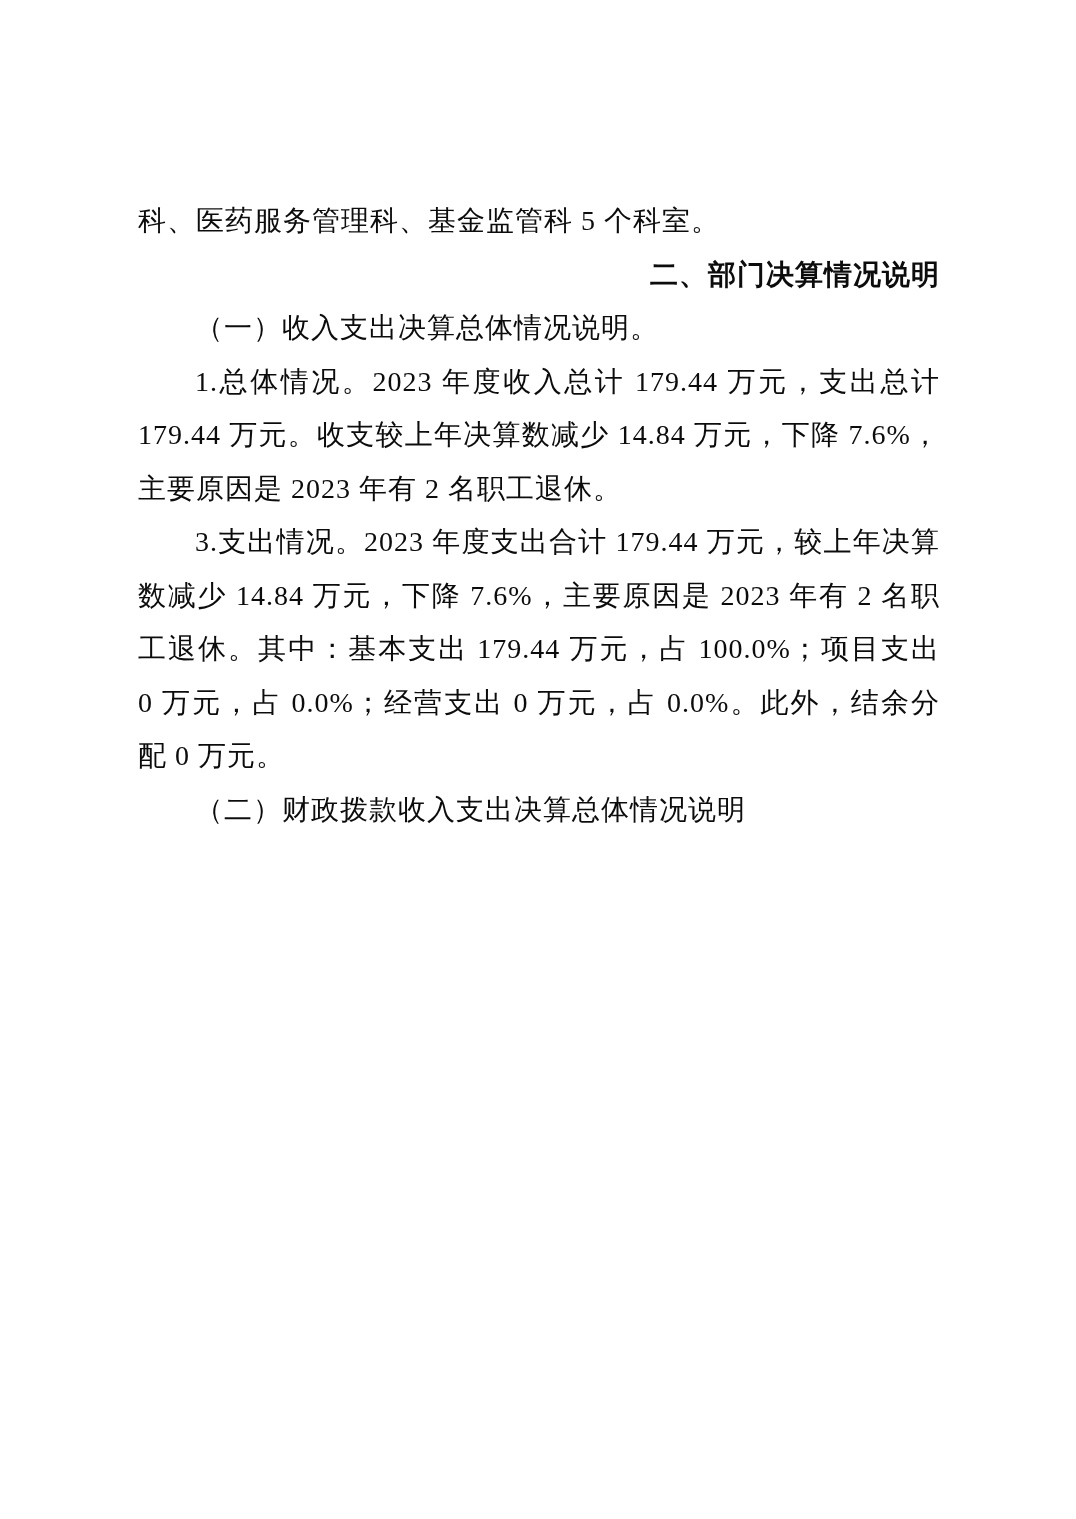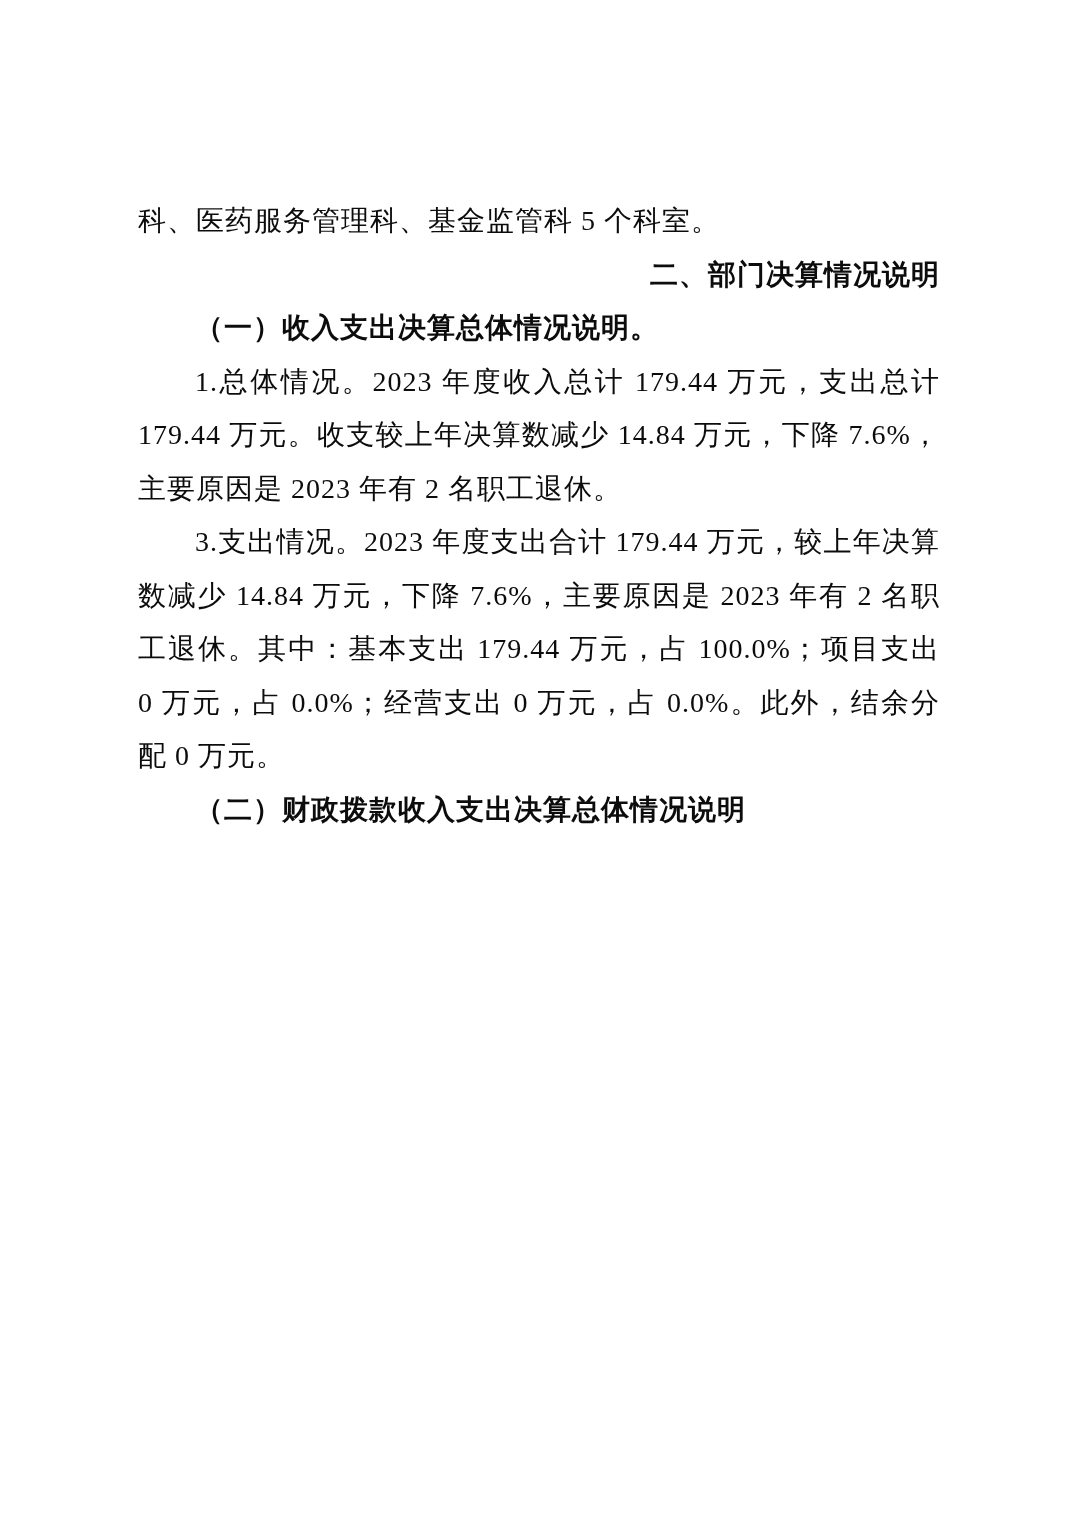--- a/index.html
+++ b/index.html
@@ -36,21 +36,21 @@
     text-align: justify;
   }
   .noindent { text-indent: 0; }
   .indent { text-indent: 57px; }
   .heading-hei {
     font-family: "Liberation Sans", sans-serif;
     font-weight: 700;
     text-align: right;
   }
   .heading-kai {
-    font-weight: 700;
+    font-weight: 400;
     text-align: left;
   }
   .para .lead { font-weight: 400; }
   .page-number {
     position: absolute;
     top: 1410px;
     right: 136px;
     font-size: 23px;
     letter-spacing: 3px;
     color: #2e2e2e;

